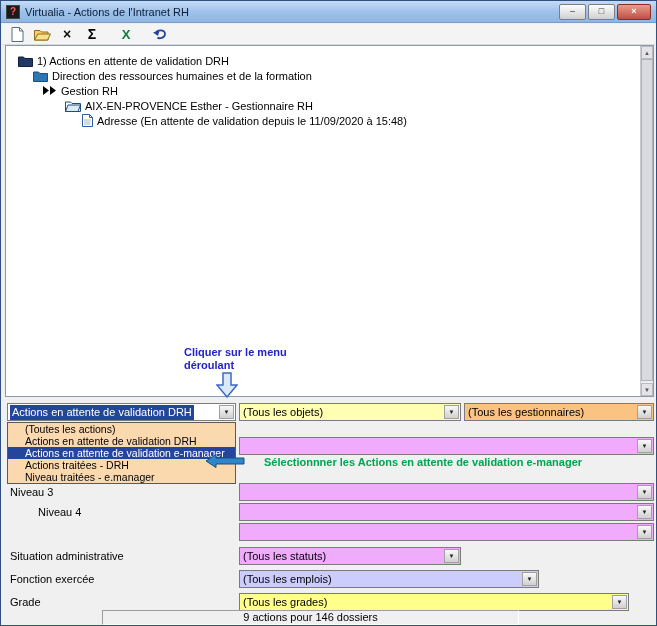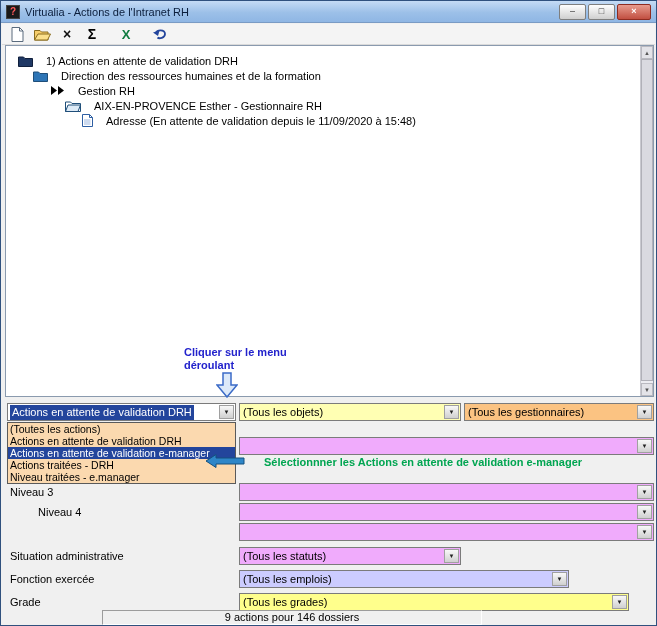--- a/index.html
+++ b/index.html
@@ -55,21 +55,21 @@
   .g-excel { font-size: 13px; font-weight: bold; color: #107C41; line-height: 1; }
   .gap-l { margin-left: 9px; }
 
   
   .tree {
     position: absolute; top: 44px; left: 4px; width: 649px; height: 352px;
     background: #fff; border: 1px solid #8A9AAE;
   }
   .trow {
     position: absolute; height: 15px; display: flex; align-items: center;
-    gap: 13px; white-space: nowrap; font-size: 11px;
+    gap: 4px; white-space: nowrap; font-size: 11px;
   }
   .trow svg { flex: none; }
 
   .vscroll {
     position: absolute; top: 0; right: 0; bottom: 0; width: 13px;
     background: #EDEDF2; border-left: 1px solid #C9C9D0;
   }
   .sbtn {
     position: absolute; left: 0; width: 12px; height: 13px;
     background: #E3E3E8; border: 1px solid #B9B9C0;
@@ -113,36 +113,36 @@
   .c-orange   { background: #FBC382; }
   .c-green    { background: #f0abfc; }
   .c-lavender { background: #CCCCFF; }
   .c-byellow  { background: #FFFF8C; }
 
   .dlist {
     position: absolute; left: 5px; top: 24px; width: 229px;
     background: #FBD9AF; border: 1px solid #5A5A5A; z-index: 5;
   }
   .ditem {
-    height: 12px; line-height: 12px; padding-left: 2px;
+    height: 12px; line-height: 12px; padding-left: 17px;
     font-size: 10.5px; white-space: nowrap; overflow: hidden;
   }
   .ditem.selected { background: #23459C; color: #fff; }
 
   .left-arrow { position: absolute; left: 203px; top: 55px; z-index: 6; }
   .hint-green {
     position: absolute; left: 246px; top: 58px; z-index: 6;
     color: #00A551; font-weight: bold; font-size: 11px; white-space: nowrap; margin-left: 16px;
   }
   .flabel {
     position: absolute; left: 8px; font-size: 11px; line-height: 18px;
     white-space: nowrap;
   }
   .statusbar {
-    position: absolute; left: 100px; top: 212px; width: 380px; height: 15px;
+    position: absolute; left: 100px; top: 212px; width: 417px; height: 15px;
     background: #F0F0F0; border: 1px solid;
     border-color: #9C9C9C #FFFFFF #FFFFFF #9C9C9C;
     text-align: center; line-height: 13px; font-size: 11px;
   }
 </style>
 </head>
 <body>
 
 <div class="stage">
 
@@ -203,21 +203,21 @@
       <span>1) Actions en attente de validation DRH</span>
     </div>
 
     <div class="trow" style="left:27px; top:22px;">
       <svg width="15" height="12" viewBox="0 0 15 12">
           <path d="M0.5 2 h5 l1.5 1.5 h7.5 v8 h-14 z" fill="#2E75B6" stroke="#1F4E79"></path>
         </svg>
       <span>Direction des ressources humaines et de la formation</span>
     </div>
 
-    <div class="trow" style="left:45px; top:37px;">
+    <div class="trow" style="left:37px; top:37px;">
       <svg width="14" height="9" viewBox="0 0 14 9">
           <polygon points="0,0 6,4.5 0,9" fill="#000"></polygon>
           <polygon points="7,0 13,4.5 7,9" fill="#000"></polygon>
         </svg>
       <span>Gestion RH</span>
     </div>
 
     <div class="trow" style="left:59px; top:52px;">
       <svg width="16" height="12" viewBox="0 0 16 12">
           <path d="M0.5 2 h5 l1.5 1.5 h8.5 v8 h-15 z" fill="#FFFFFF" stroke="#1F4E79"></path>
@@ -322,21 +322,21 @@
 
     <span class="flabel" style="top:149px;">Situation administrative</span>
     <div class="combo c-green" style="left:237px; top:149px; width:222px;">
       <span class="cval">(Tous les statuts)</span>
       <span class="cbtn">
           <i>▼</i>
         </span>
     </div>
 
     <span class="flabel" style="top:172px;">Fonction exercée</span>
-    <div class="combo c-lavender" style="left:237px; top:172px; width:330px;">
+    <div class="combo c-lavender" style="left:237px; top:172px; width:300px;">
       <span class="cval">(Tous les emplois)</span>
       <span class="cbtn">
           <i>▼</i>
         </span>
     </div>
 
     <span class="flabel" style="top:195px;">Grade</span>
     <div class="combo c-byellow" style="left:237px; top:195px; width:390px;">
       <span class="cval">(Tous les grades)</span>
       <span class="cbtn">

